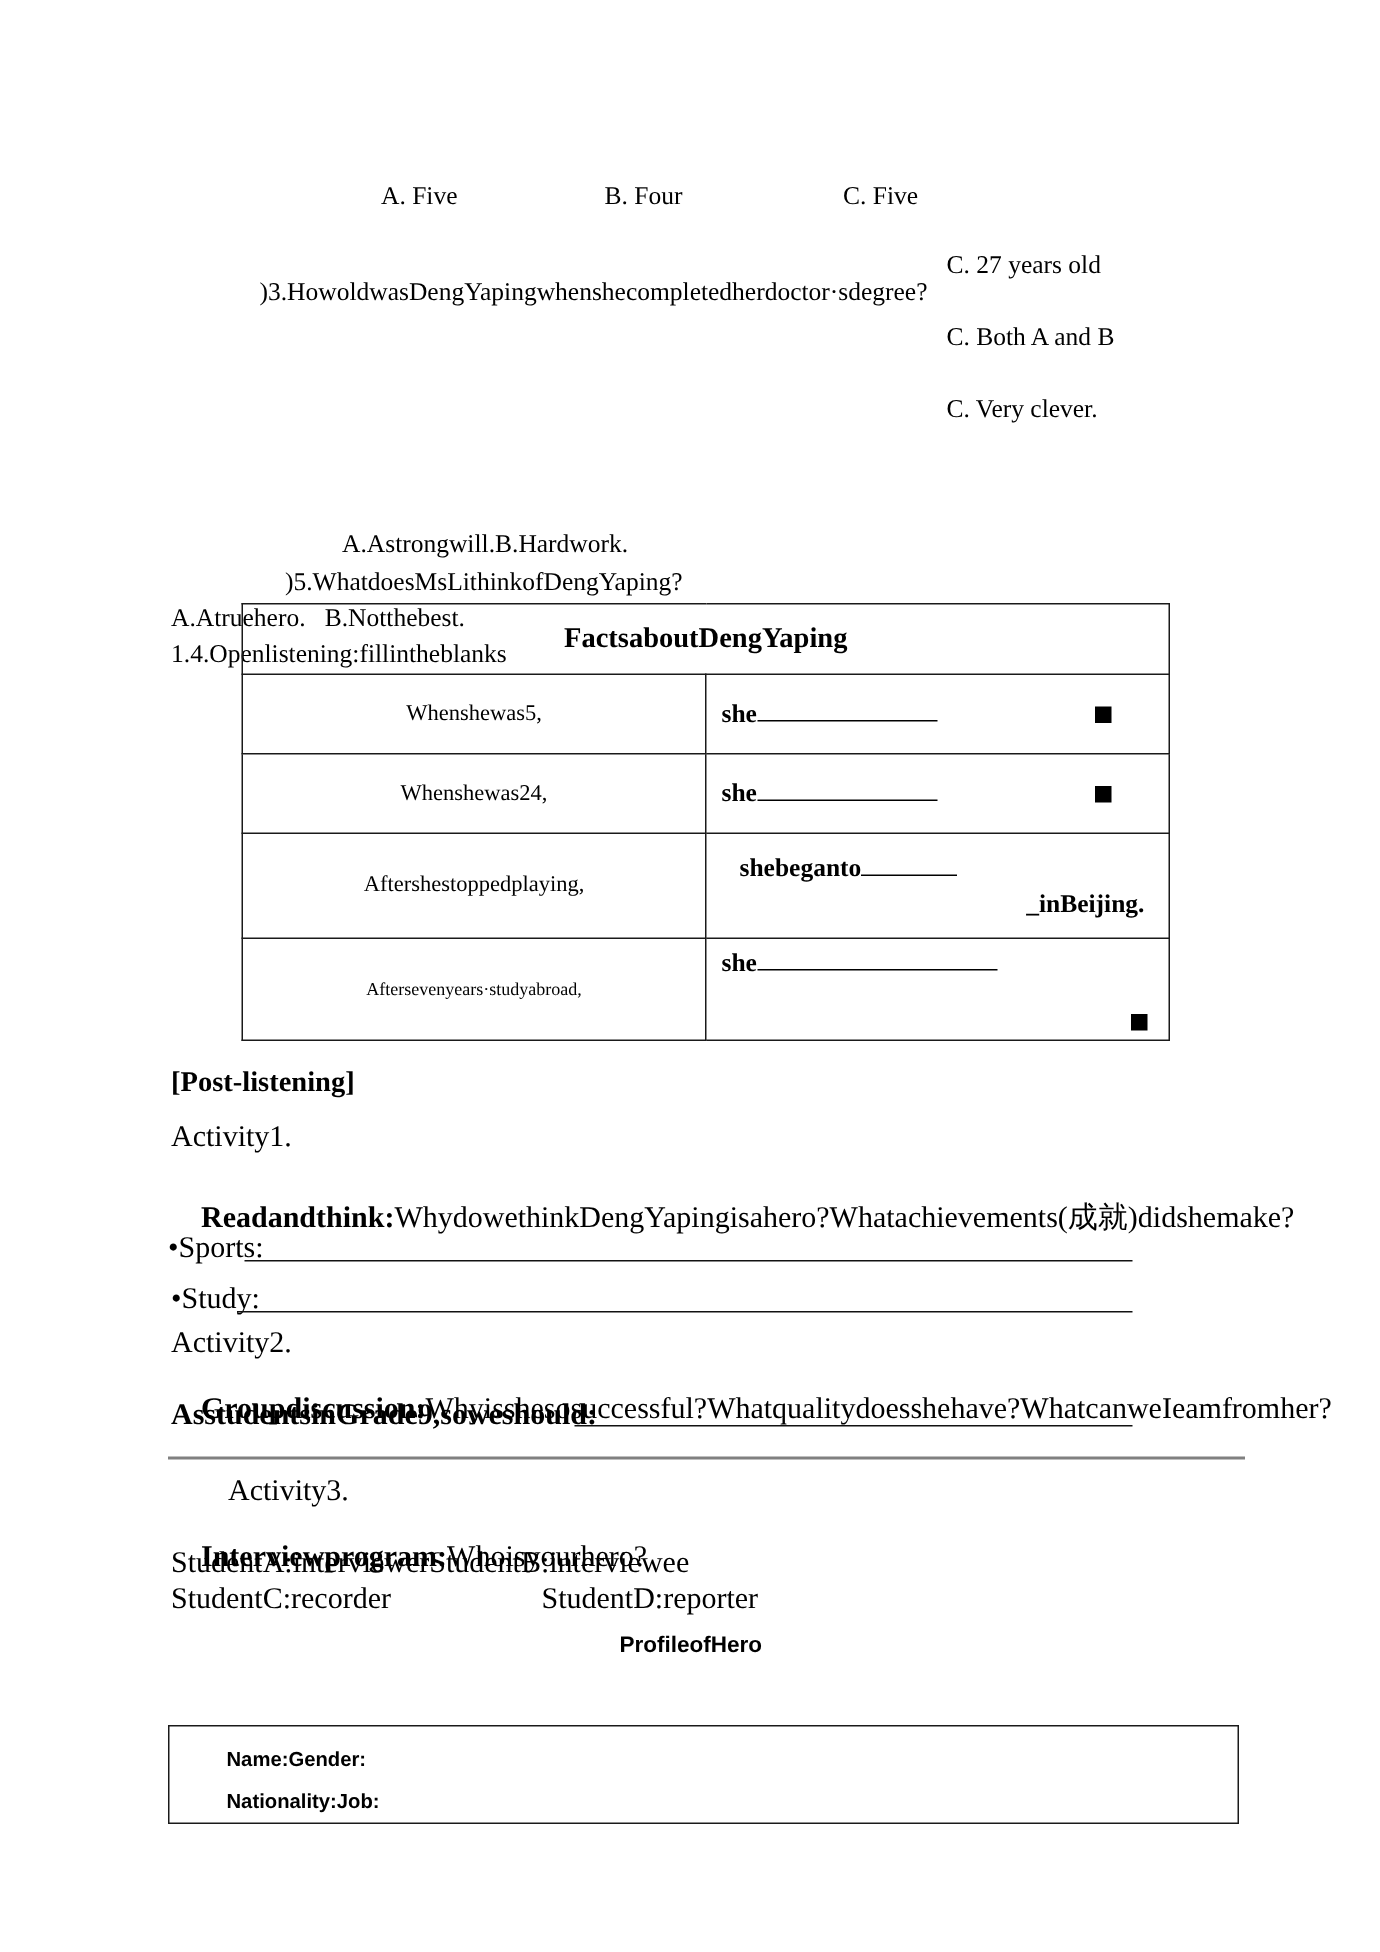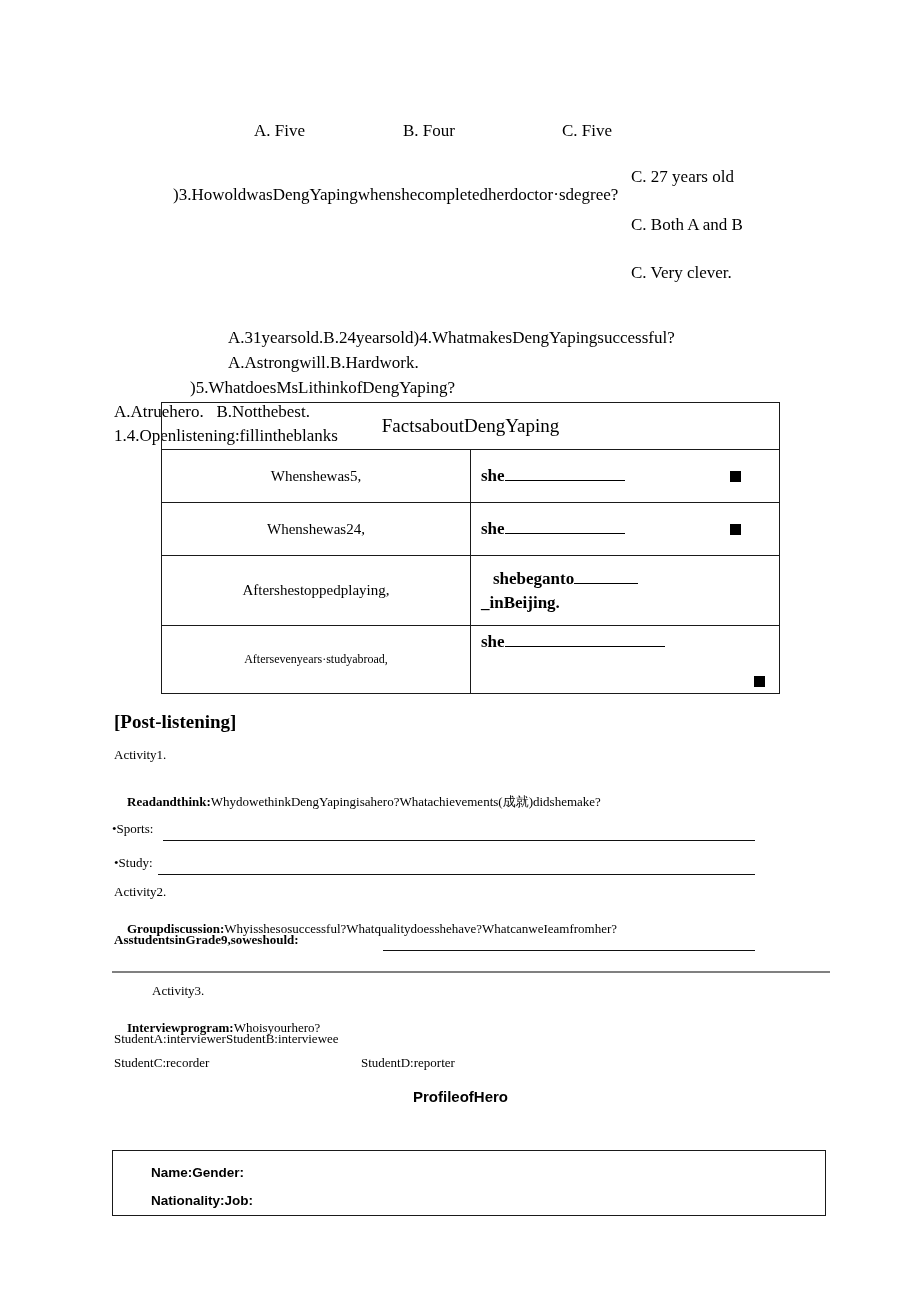--- a/index.html
+++ b/index.html
@@ -44,21 +44,21 @@
     border-collapse: collapse;
     table-layout: fixed;
   }
   #facts-table td, #facts-table th {
     border: 1px solid #1a1a1a;
     padding: 0;
     vertical-align: middle;
   }
   #facts-table .tbl-title {
     text-align: center;
-    font-weight: normal;
+    font-weight: bold;
     font-size: 19px;
     height: 47px;
     font-family: "Liberation Serif", "DejaVu Serif", serif;
   }
   #facts-table .cell-when {
     width: 227px;
     text-align: center;
     font-weight: normal;
     font-size: 15px;
     padding: 4px 6px;
@@ -87,21 +87,21 @@
 
   .sq {
     position: absolute;
     width: 11px;
     height: 11px;
     background: #000;
   }
 
   
   .h-post { font-size: 19px; font-weight: bold; }
-  .body-txt { font-size: 13px; }
+  .body-txt { font-size: 20px; }
 
   .fill-line {
     position: absolute;
     border-bottom: 1.4px solid #111;
     height: 0;
   }
 
   .hr-wide {
     position: absolute;
     border-top: 2px solid #808080;
@@ -135,21 +135,20 @@
   <div class="abs q-opts-row serif" style="left:254px; top:122px;">A. Five</div>
   <div class="abs q-opts-row serif" style="left:403px; top:122px;">B. Four</div>
   <div class="abs q-opts-row serif" style="left:562px; top:122px;">C. Five</div>
 
   <div class="abs q-line serif" style="left:173px; top:145px;">)3.HowoldwasDengYapingwhenshecompletedherdoctor·sdegree?</div>
 
   <div class="abs opt-right serif" style="left:631px; top:168px;">C. 27 years old</div>
   <div class="abs opt-right serif" style="left:631px; top:216px;">C. Both A and B</div>
   <div class="abs opt-right serif" style="left:631px; top:264px;">C. Very clever.</div>
 
-  <div class="abs q-line serif" style="left:228px; top:288px;">A.31yearsold.B.24yearsold)4.WhatmakesDengYapingsuccessful?</div>
   <div class="abs q-line serif" style="left:228px; top:313px;">A.Astrongwill.B.Hardwork.</div>
 
   <div class="abs q-line serif" style="left:190px; top:338px;">)5.WhatdoesMsLithinkofDengYaping?</div>
   <div class="abs q-line serif" style="left:114px; top:362px;">A.Atruehero.   B.Notthebest.</div>
 
   <div class="abs q-line serif" style="left:114px; top:386px;">1.4.Openlistening:fillintheblanks</div>
 
   <table id="facts-table">
     <tbody>
       <tr>
@@ -171,21 +170,21 @@
           <span class="sq" style="right:38px; top:21px;"></span>
         </td>
       </tr>
 
       <tr class="row-h3">
         <td class="cell-when">Aftershestoppedplaying,</td>
         <td class="cell-ans">
           <div style="padding-left:12px;">
             <span>shebeganto</span><span class="blank-ul ul-64"></span>
           </div>
-          <div style="text-align:left; padding-right:6px; margin-top:4px;">
+          <div style="text-align:right; padding-right:6px; margin-top:4px;">
             <span>_inBeijing.</span>
           </div>
         </td>
       </tr>
 
       <tr class="row-h4">
         <td class="cell-when" style="font-size:12px; line-height:1.25;">Aftersevenyears·studyabroad,</td>
         <td class="cell-ans" style="vertical-align:top; padding-top:6px;">
           <span>she</span><span class="blank-ul ul-160"></span>
           <span class="sq" style="right:14px; bottom:6px;"></span>

